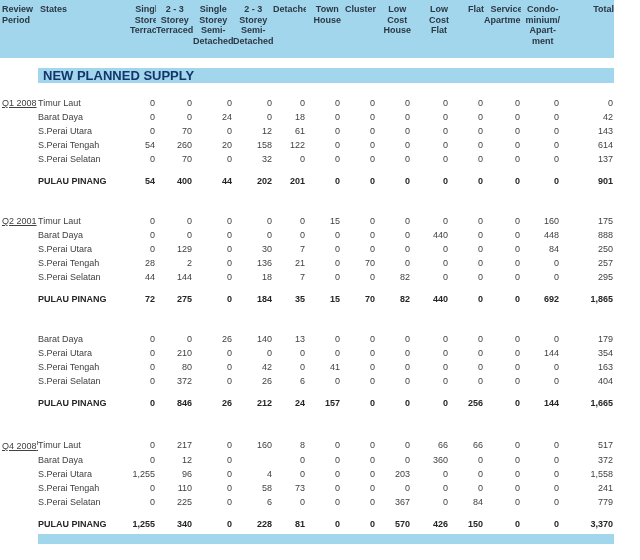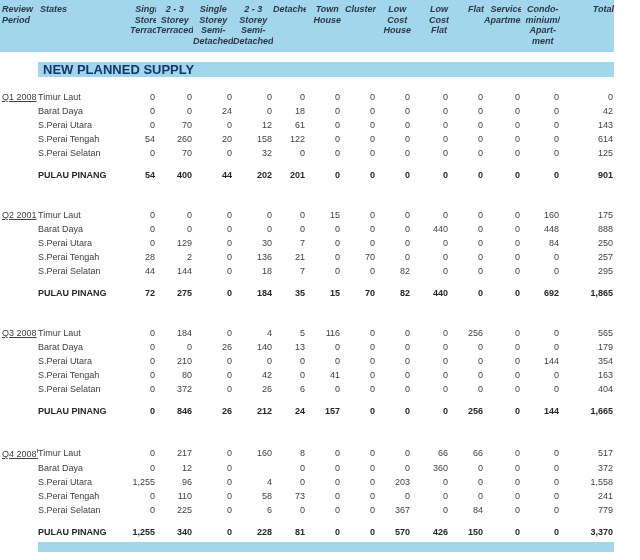--- a/index.html
+++ b/index.html
@@ -2,21 +2,21 @@
 <html><head>
 <meta charset="utf-8">
 <style>
   html,body{margin:0;padding:0;background:#ffffff;}
   .page{
     position:relative;width:640px;height:560px;background:#ffffff;
     font-family:"Liberation Sans",sans-serif;overflow:hidden;
   }
   table{border-collapse:collapse;table-layout:fixed;width:640px;}
   th,td{padding:0;margin:0;overflow:hidden;white-space:nowrap;font-size:9px;}
-  thead tr{height:52px;font-style:italic;}
+  thead tr{height:58px;}
   thead th{
     background:#a2d6ec;vertical-align:top;padding-top:4px;
     font-weight:bold;color:#2c3845;line-height:10.5px;text-align:right;
   }
   thead th.left{text-align:left;}
   thead th.filler{background:#ffffff;}
   th .hl{display:inline-block;text-align:center;white-space:pre-line;}
   th.left .hl{text-align:left;padding-left:2px;}
   tr.data td{line-height:14px;height:14px;color:#414141;}
   td.num{text-align:right;padding-right:1px;}
@@ -186,21 +186,21 @@
           <td class="num">0</td>
           <td class="num">32</td>
           <td class="num">0</td>
           <td class="num">0</td>
           <td class="num">0</td>
           <td class="num">0</td>
           <td class="num">0</td>
           <td class="num">0</td>
           <td class="num">0</td>
           <td class="num">0</td>
-          <td class="num">125</td>
+          <td class="num">137</td>
           <td></td>
         </tr>
         <tr class="sp" style="height: 8px;">
           <td colspan="16"></td>
         </tr>
         <tr class="data total">
           <td></td>
           <td class="state">PULAU PINANG</td>
           <td class="num">54</td>
           <td class="num">400</td>
@@ -328,38 +328,20 @@
           <td class="num">0</td>
           <td class="num">0</td>
           <td class="num">692</td>
           <td class="num">1,865</td>
           <td></td>
         </tr>
         <tr class="sp" style="height: 26px;">
           <td colspan="16"></td>
         </tr>
         <tr class="data">
-          <td class="period">Q3 2008</td>
-          <td class="state">Timur Laut</td>
-          <td class="num">0</td>
-          <td class="num">184</td>
-          <td class="num">0</td>
-          <td class="num">4</td>
-          <td class="num">5</td>
-          <td class="num">116</td>
-          <td class="num">0</td>
-          <td class="num">0</td>
-          <td class="num">0</td>
-          <td class="num">256</td>
-          <td class="num">0</td>
-          <td class="num">0</td>
-          <td class="num">565</td>
-          <td></td>
-        </tr>
-        <tr class="data">
           <td class="period"></td>
           <td class="state">Barat Daya</td>
           <td class="num">0</td>
           <td class="num">0</td>
           <td class="num">26</td>
           <td class="num">140</td>
           <td class="num">13</td>
           <td class="num">0</td>
           <td class="num">0</td>
           <td class="num">0</td>

